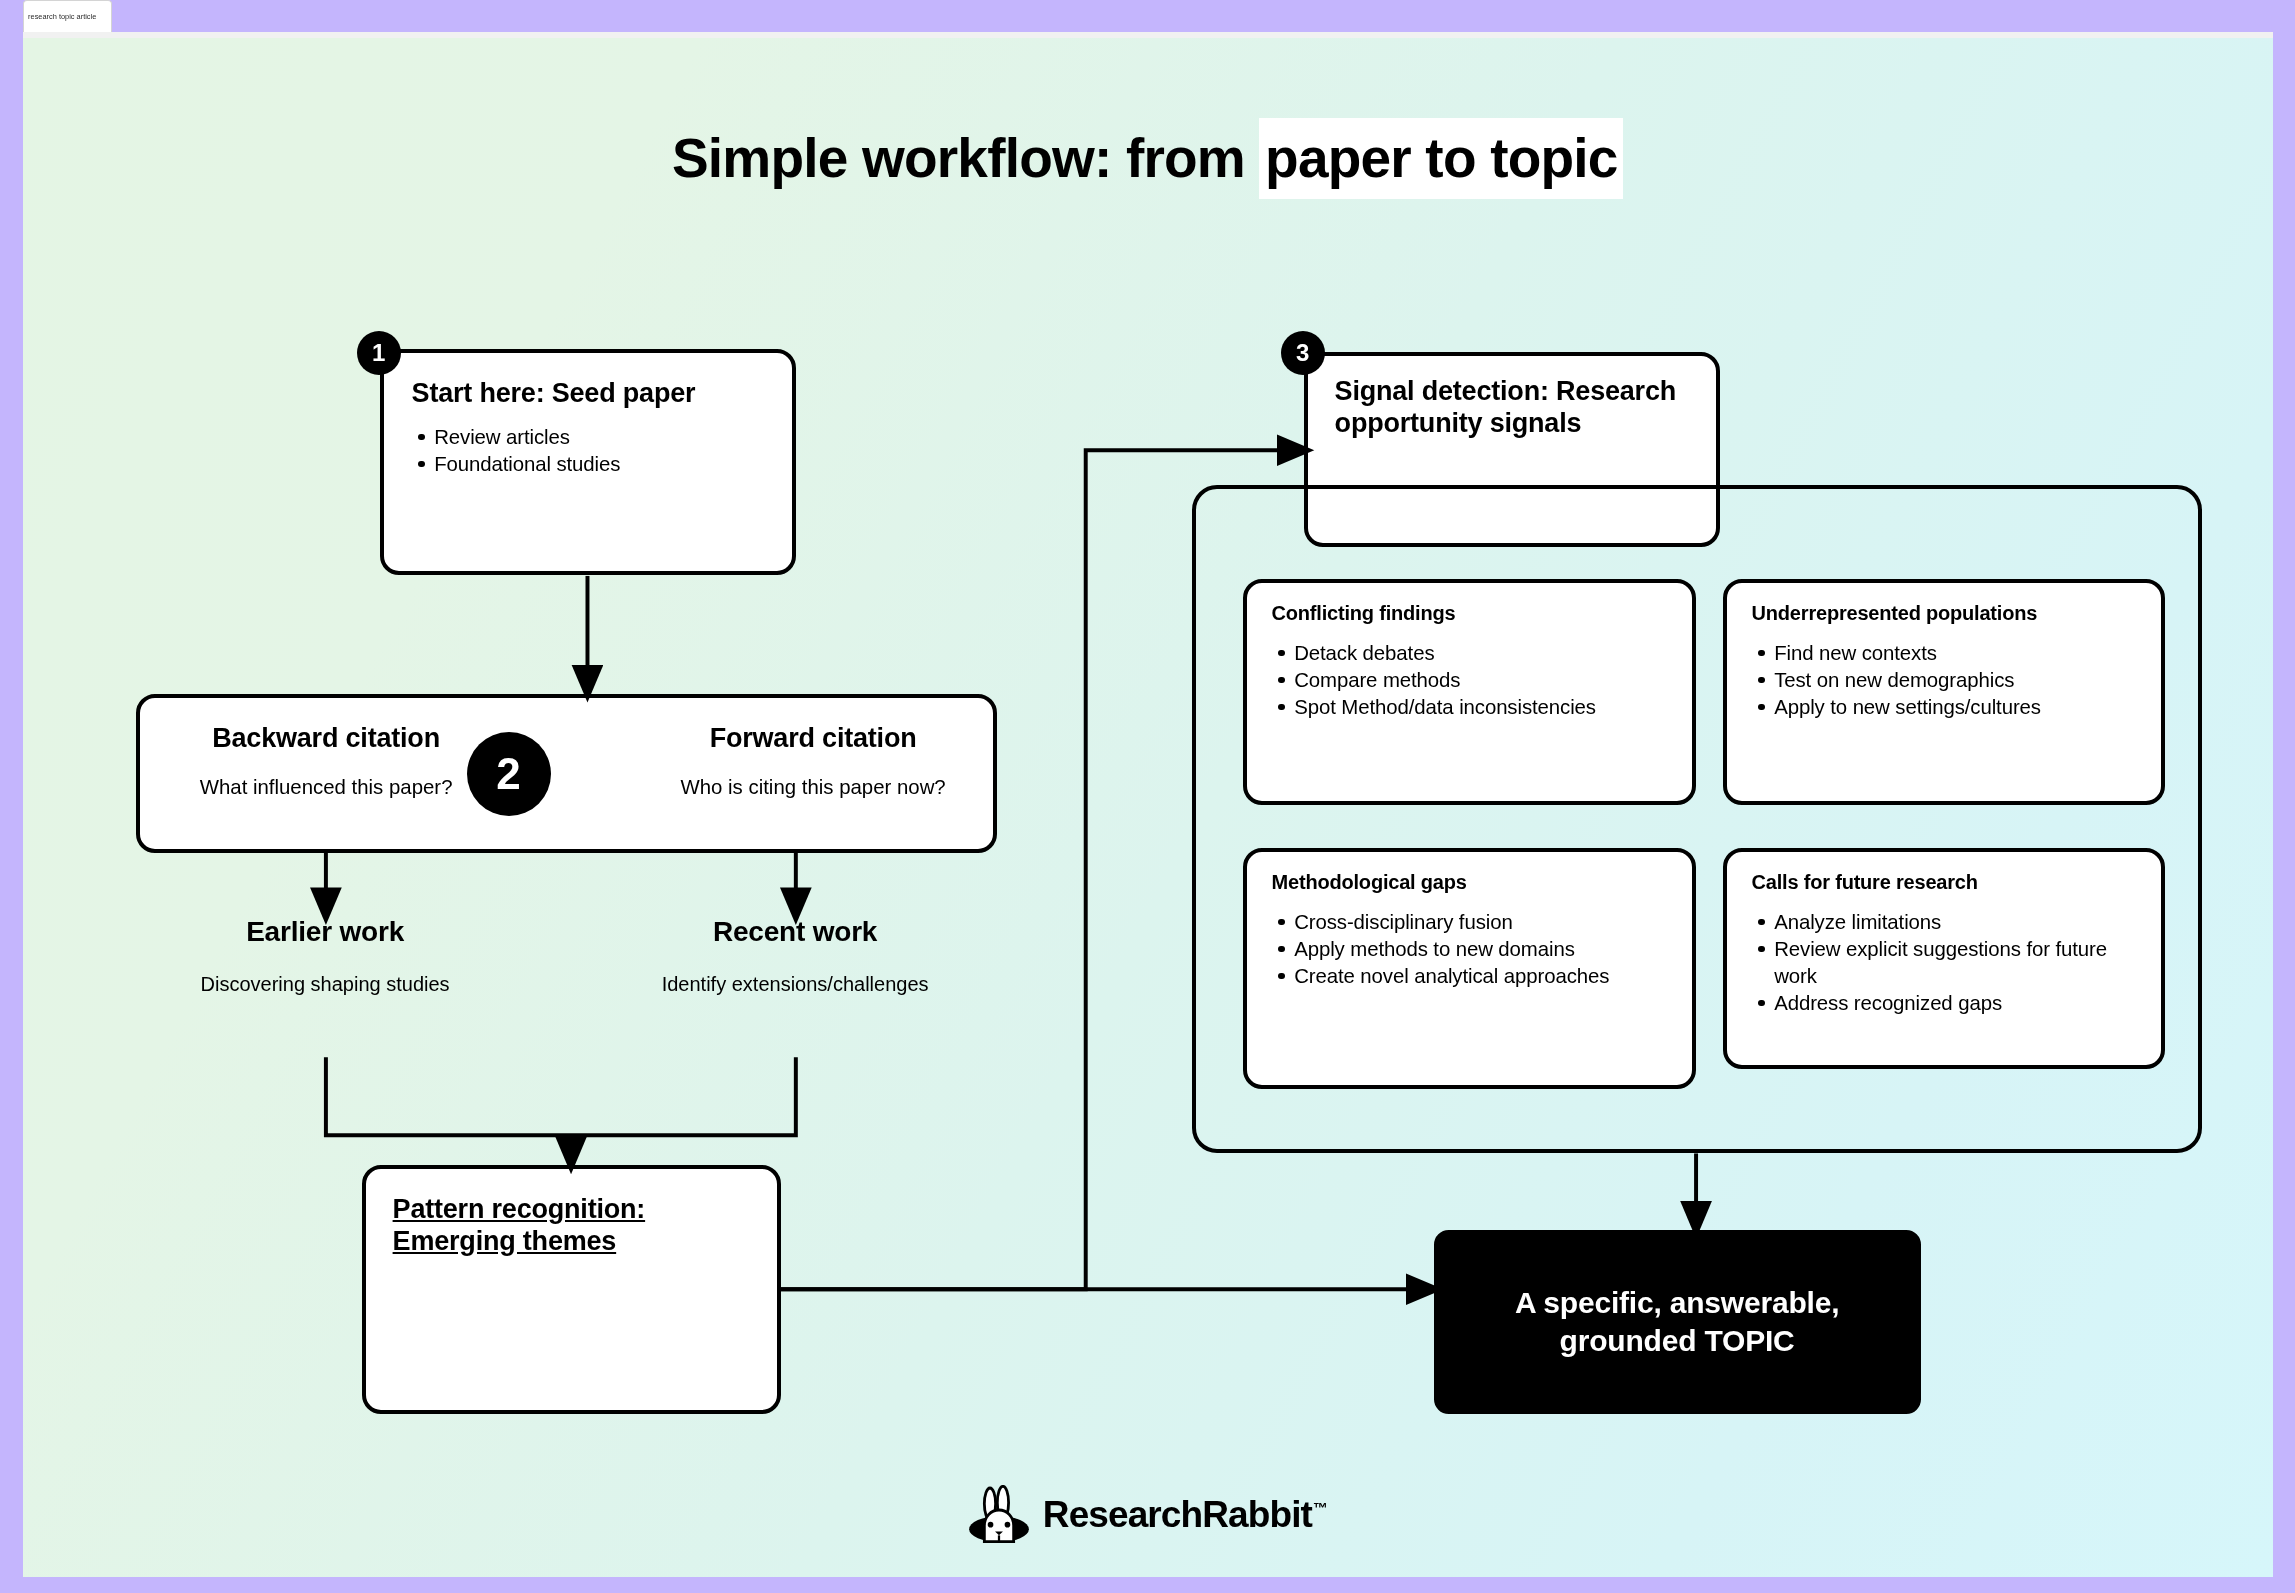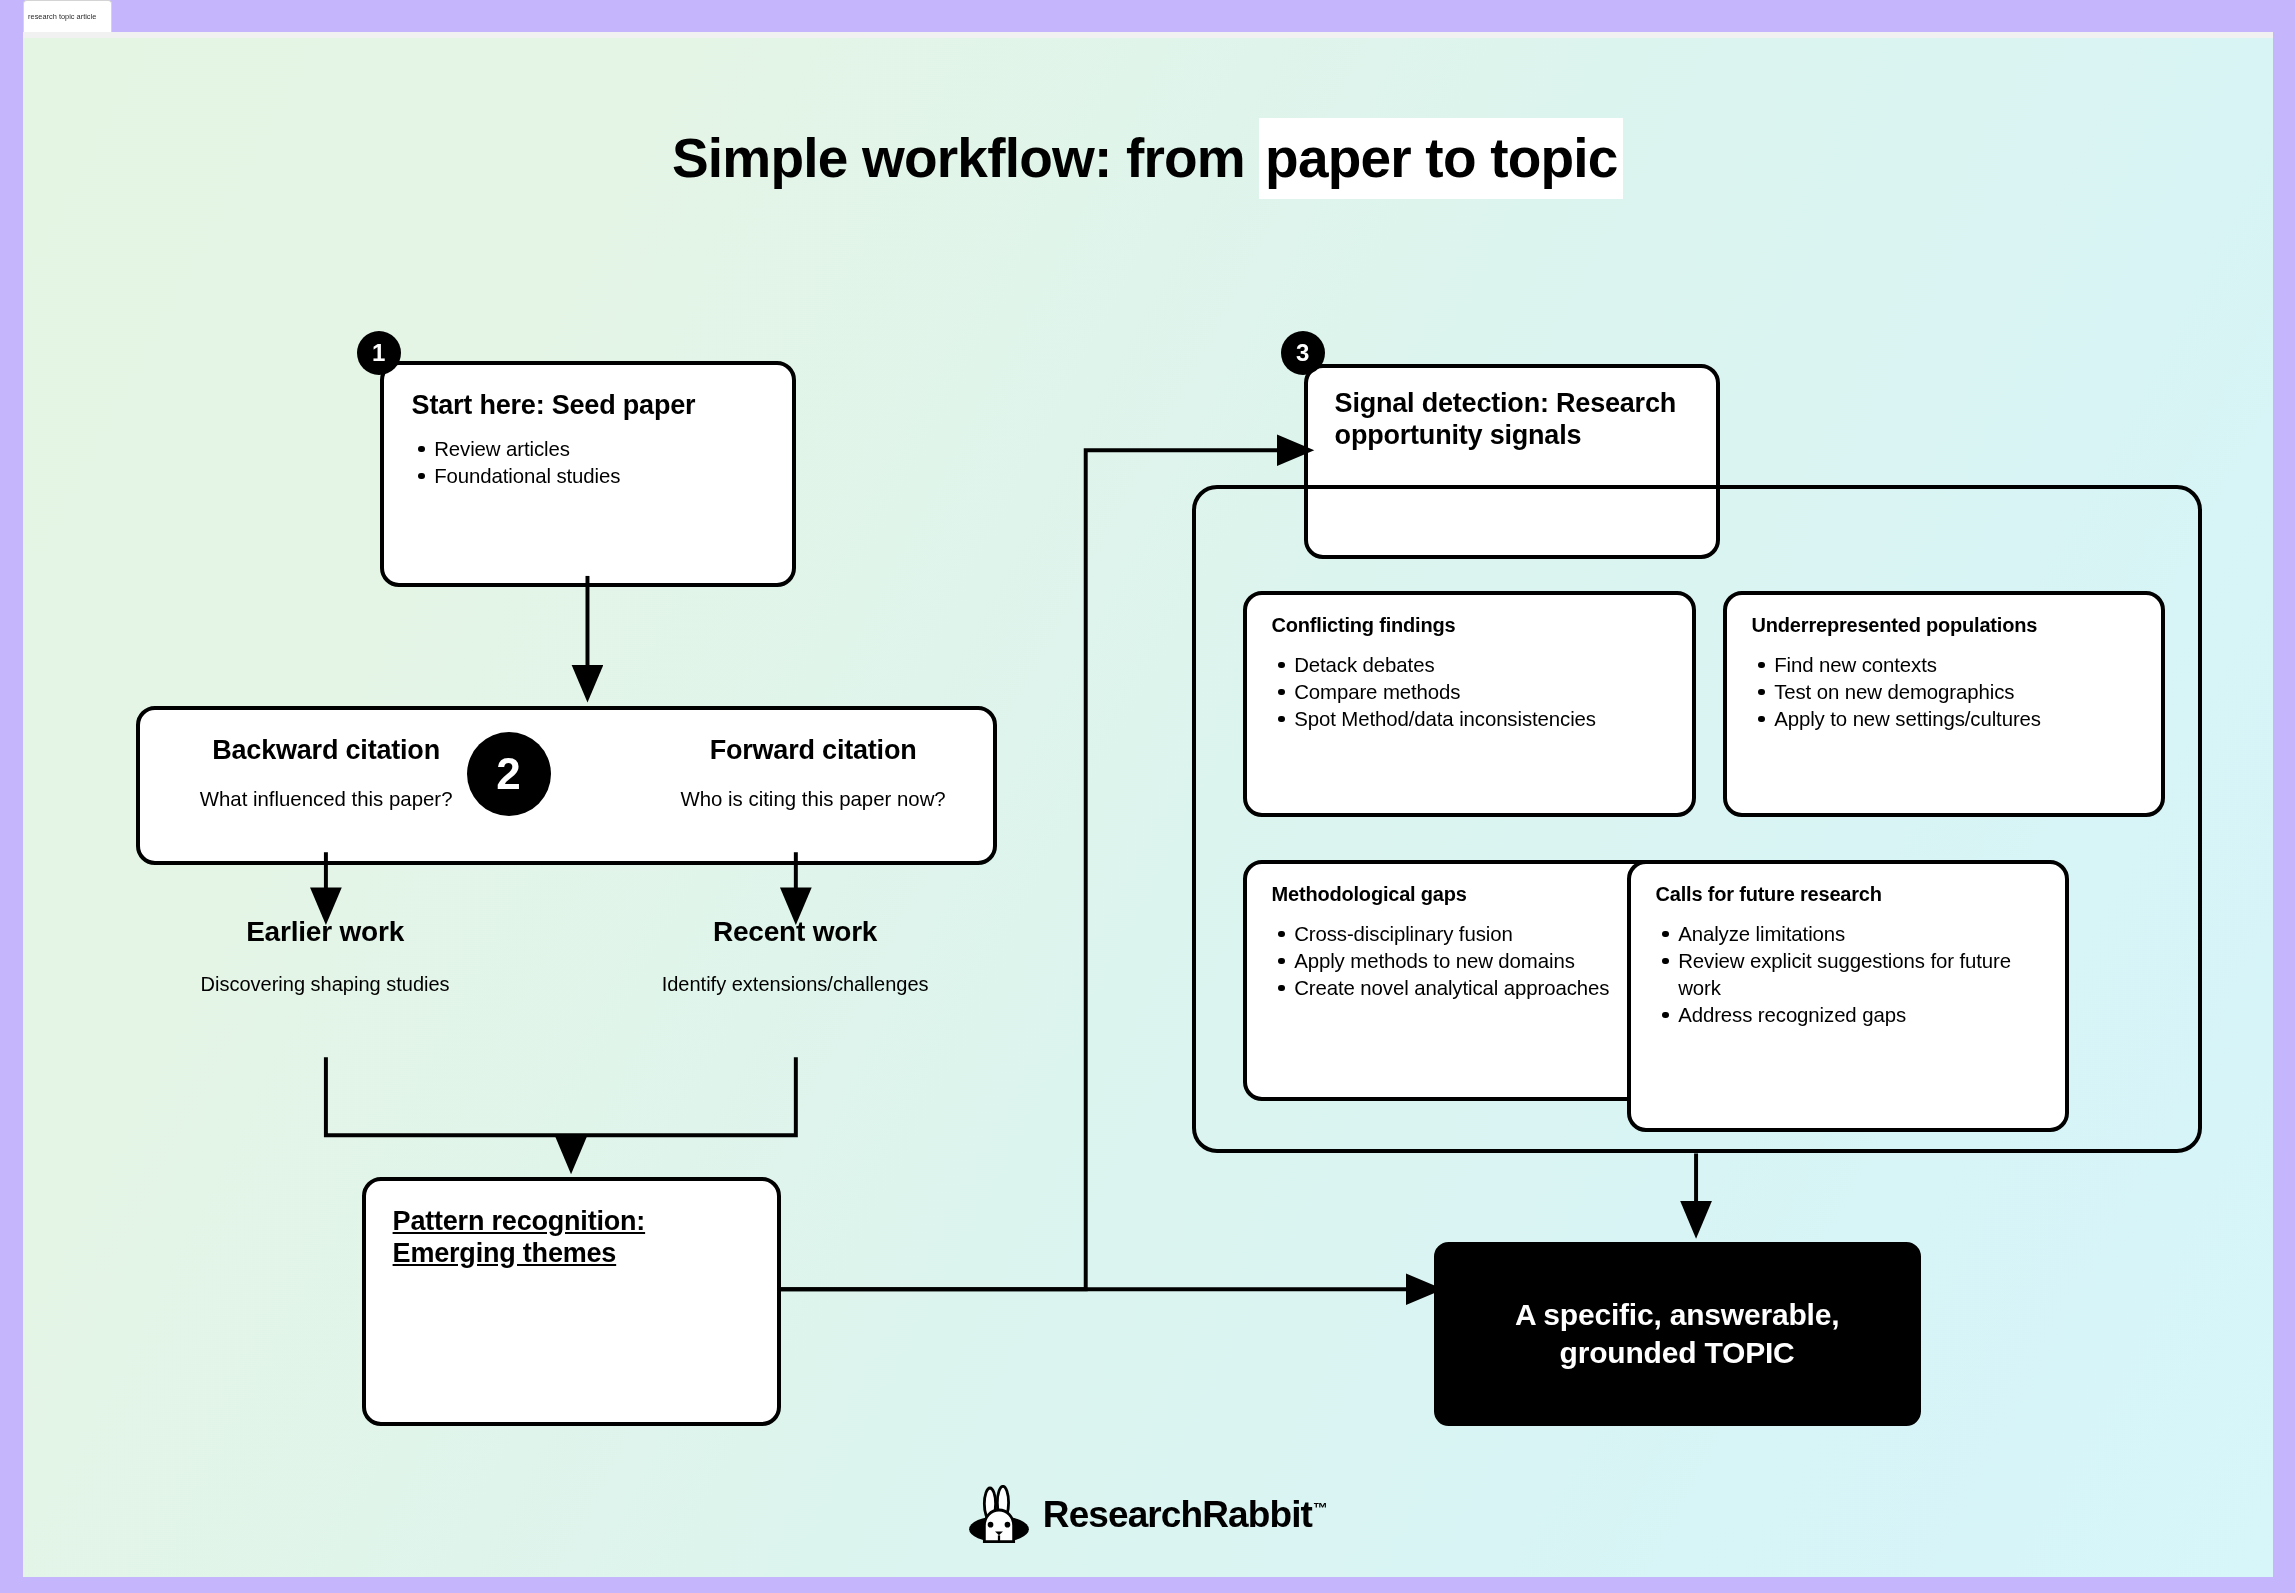--- a/index.html
+++ b/index.html
@@ -35,21 +35,20 @@
     position:absolute;left:0;top:93px;width:2250px;text-align:center;
     font-size:55px;font-weight:700;letter-spacing:-0.8px;line-height:1.0;
     white-space:nowrap;
   }
   .title .hl{background:#ffffff;padding:9px 5.7px 10.2px 5.7px;}
 
   
   .card{
     position:absolute;background:#fff;border:4px solid #000;border-radius:19px;
     box-sizing:border-box;
-    margin-top:12px;
   }
   .card-h{
     font-size:27px;font-weight:700;line-height:1.17;letter-spacing:-0.2px;
   }
   .card-sub{font-size:20.4px;font-weight:400;line-height:1.26;}
   ul.blist{margin:0;padding:0;list-style:none;}
   ul.blist li{
     position:relative;padding-left:22.6px;font-size:20.4px;line-height:1.33;
     font-weight:400;letter-spacing:-0.1px;
   }
@@ -100,21 +99,21 @@
     position:absolute;left:1169px;top:447px;width:1010px;height:668px;
     border:4px solid #000;border-radius:25px;background:transparent;
     box-sizing:border-box;z-index:1;
   }
 
   .sig{z-index:4;padding:19px 22.6px 0 25px;}
   .sig .card-h{margin:0 0 14.7px 0;font-size:20px;}
   #sig-conflict{left:1220px;top:541px;width:453px;height:226px;}
   #sig-under{left:1700px;top:541px;width:442px;height:226px;}
   #sig-method{left:1220px;top:810px;width:453px;height:241px;}
-  #sig-calls{left:1604px;top:810px;width:442px;height:272px;}
+  #sig-calls{left:1700px;top:810px;width:442px;height:221px;}
 
   
   #card-topic{
     left:1411px;top:1192px;width:487px;height:184px;background:#000;border-color:#000;
     color:#fff;display:flex;align-items:center;justify-content:center;text-align:center;
     border-radius:14.7px;
   }
   #card-topic .ttxt{font-size:30px;font-weight:700;line-height:1.27;letter-spacing:-0.2px;}
 
   

